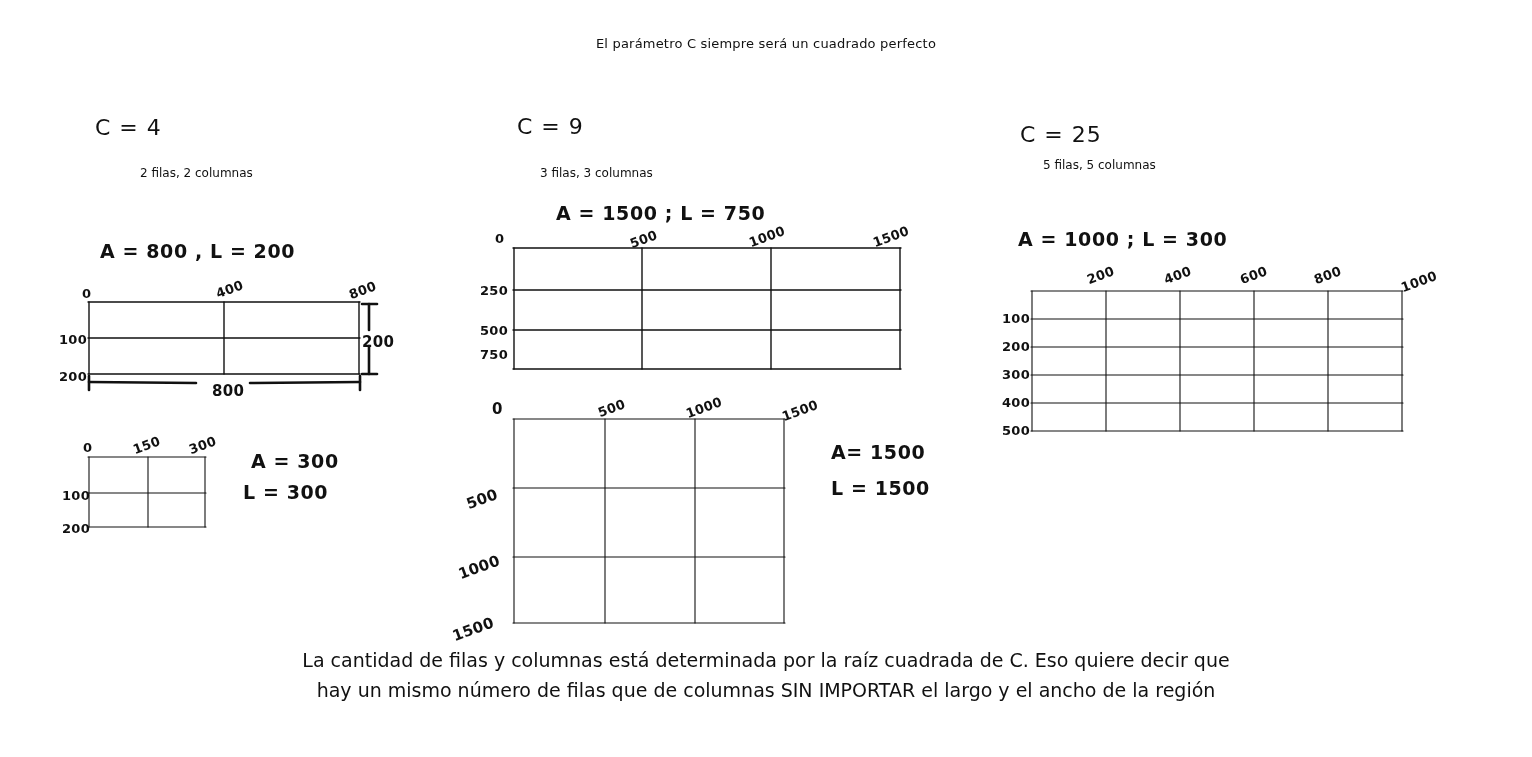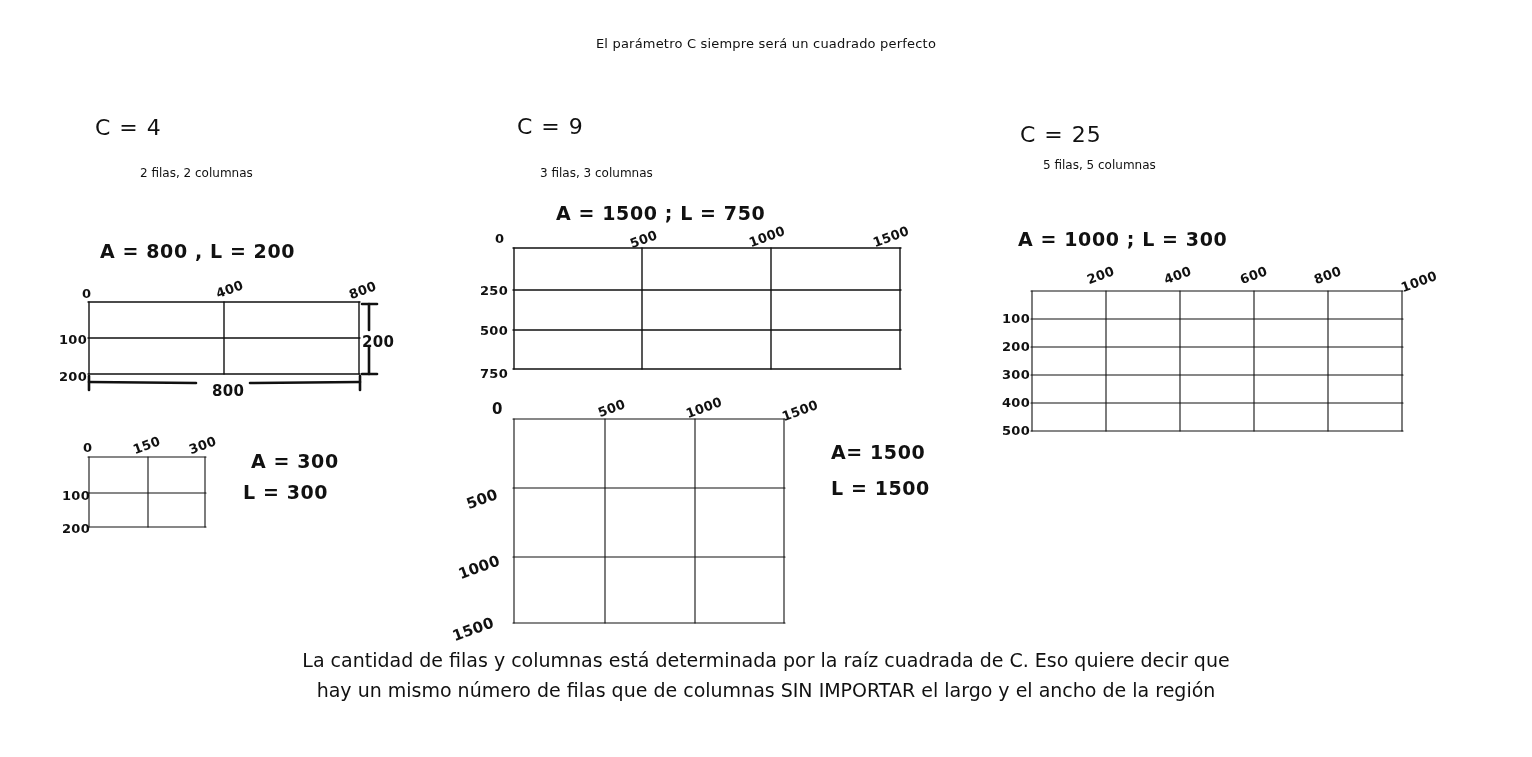--- a/index.html
+++ b/index.html
@@ -142,21 +142,21 @@
     <path class="grid-line" d="M258,1 L258,122"></path>
     <path class="grid-line" d="M387,1 L387,122"></path>
   </svg>
 </div>
 <div class="abs tick" style="left:495px; top:231px;">0</div>
 <div class="abs tick tick-rot" style="left:633px; top:236px;">500</div>
 <div class="abs tick tick-rot" style="left:752px; top:235px;">1000</div>
 <div class="abs tick tick-rot" style="left:876px; top:235px;">1500</div>
 <div class="abs tick" style="left:480px; top:283px;">250</div>
 <div class="abs tick" style="left:480px; top:323px;">500</div>
-<div class="abs tick" style="left:480px; top:366px;text-align:center;">750</div>
+<div class="abs tick" style="left:480px; top:347px;text-align:center;">750</div>
 
 <div class="abs" style="left:513px; top:418px;">
   <svg width="290" height="210" viewBox="0 0 290 210">
     <path class="grid-line thin" d="M0,1 L272,1"></path>
     <path class="grid-line thin" d="M0,70 L272,70"></path>
     <path class="grid-line thin" d="M0,139 L272,139"></path>
     <path class="grid-line thin" d="M0,205 L272,205"></path>
     <path class="grid-line thin" d="M1,1 L1,205"></path>
     <path class="grid-line thin" d="M92,1 L92,205"></path>
     <path class="grid-line thin" d="M182,1 L182,205"></path>

